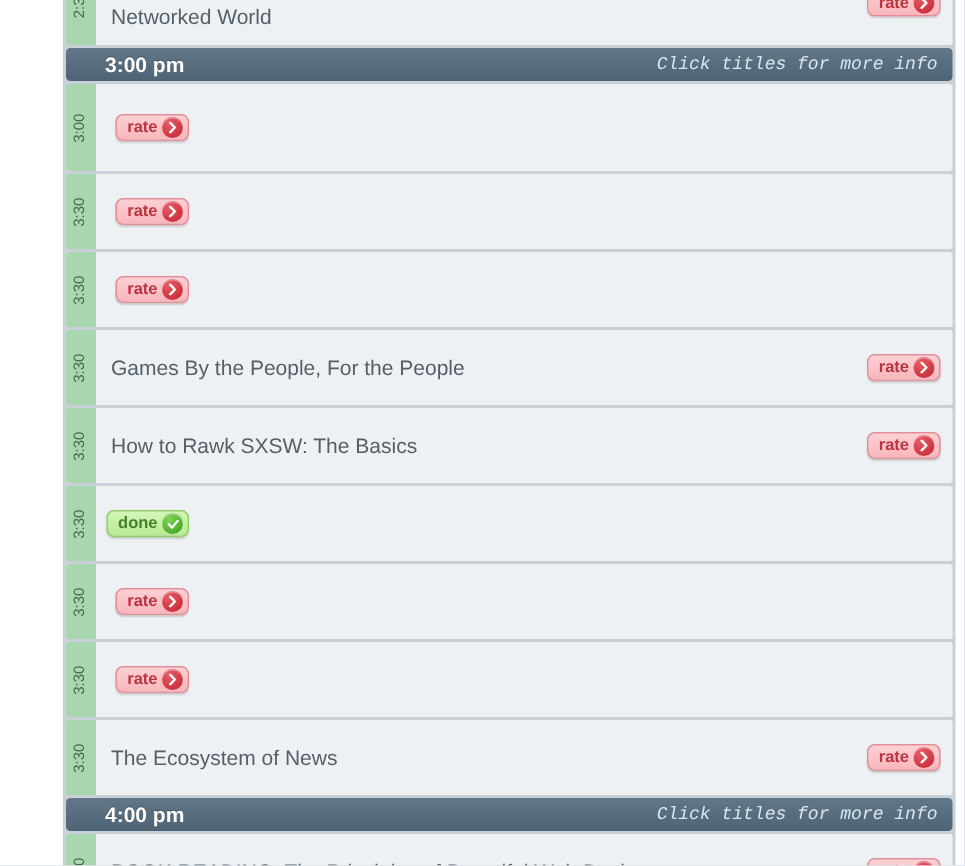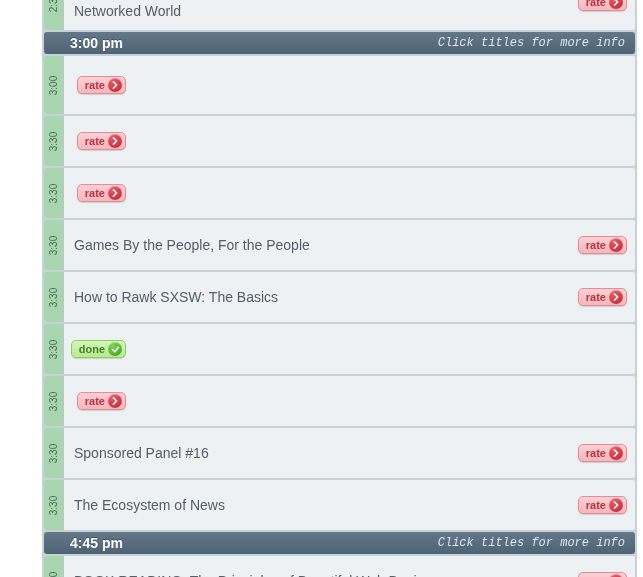--- a/index.html
+++ b/index.html
@@ -258,21 +258,20 @@
               <path d="M3 1 L7 5 L3 9" stroke="#fff" stroke-width="2" fill="none" stroke-linecap="round" stroke-linejoin="round"></path>
             </svg>
           </span>
         </div>
       </div>
     </div>
     <div class="event-row">
       <div class="time-cell">
         <span>3:30</span>
       </div>
-      <div class="title-cell">Sponsored Panel #16</div>
       <div class="action-cell">
         <div class="rate-btn">
           <span class="lbl">rate</span>
           <span class="circ">
             <svg viewBox="0 0 10 10">
               <path d="M3 1 L7 5 L3 9" stroke="#fff" stroke-width="2" fill="none" stroke-linecap="round" stroke-linejoin="round"></path>
             </svg>
           </span>
         </div>
       </div>
@@ -287,21 +286,21 @@
           <span class="lbl">rate</span>
           <span class="circ">
             <svg viewBox="0 0 10 10">
               <path d="M3 1 L7 5 L3 9" stroke="#fff" stroke-width="2" fill="none" stroke-linecap="round" stroke-linejoin="round"></path>
             </svg>
           </span>
         </div>
       </div>
     </div>
     <div class="time-header">
-      <span class="hour">4:45 pm</span>
+      <span class="hour">4:00 pm</span>
       <span class="hint">Click titles for more info</span>
     </div>
     <div class="event-row">
       <div class="time-cell">
         <span>4:00</span>
       </div>
       <div class="title-cell">BOOK READING: The Principles of Beautiful Web Design</div>
       <div class="action-cell">
         <div class="rate-btn">
           <span class="lbl">rate</span>

